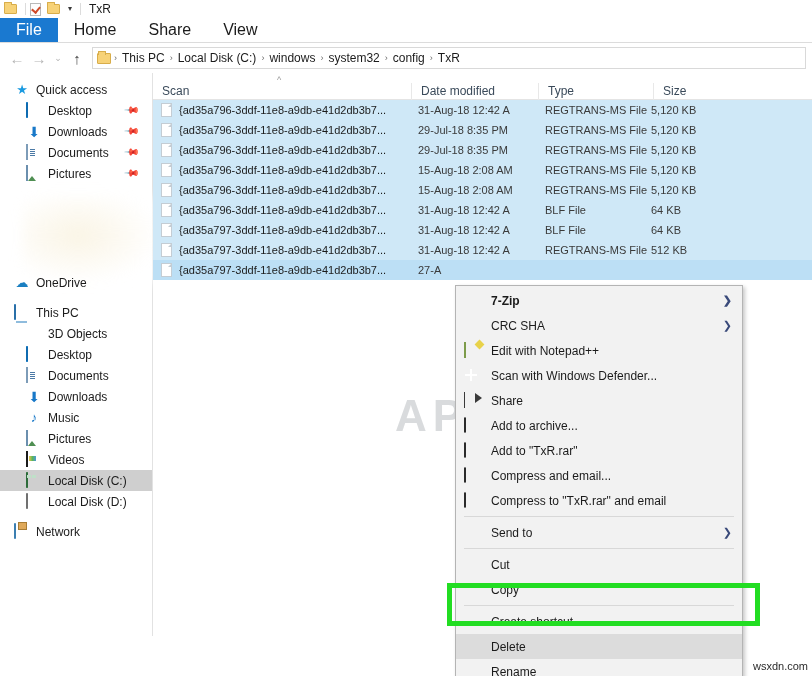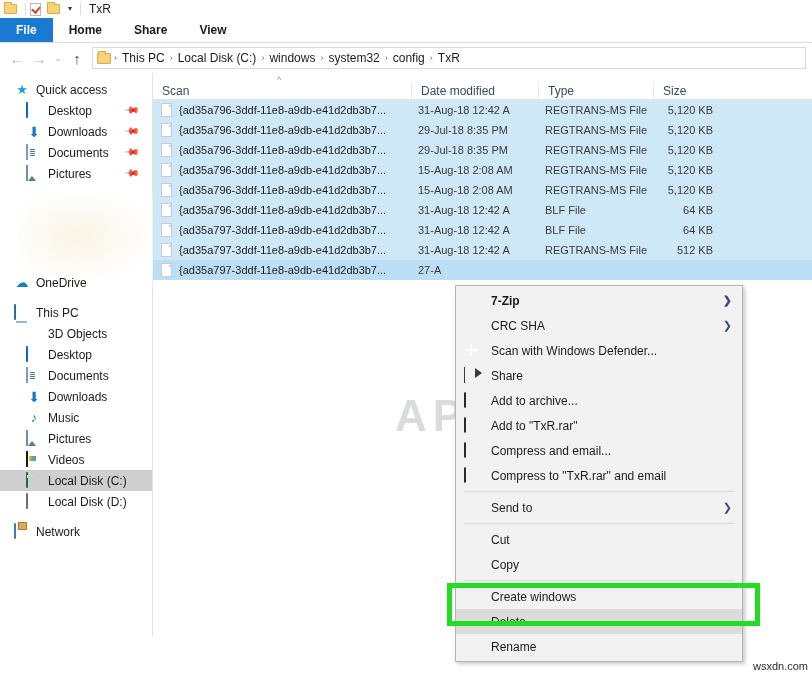--- a/index.html
+++ b/index.html
@@ -42,21 +42,21 @@
   }
   .win-title { font-size:12px; color:#1b1b1b; margin-left:4px; }
 
   
   .ribbon {
     height:25px; display:flex; align-items:stretch;
     border-bottom:1px solid #dcdcdc; background:#ffffff;
   }
   .tab {
     display:flex; align-items:center; justify-content:center;
-    padding:0 16px; font-size:12px; color:#1b1b1b; cursor:default;font-weight:bold;
+    padding:0 16px; font-size:16px; color:#1b1b1b; cursor:default;
   }
   .tab.file { background:#1a79d0; color:#ffffff; min-width:52px; }
 
   
   .addrbar { height:30px; display:flex; align-items:center; padding:0 6px; background:#fff;}
   .navbtn {
     width:22px; text-align:center; font-size:15px; color:#b4b4b4; user-select:none;
   }
   .navbtn.active { color:#4a4a4a; }
   .navbtn.small { font-size:9px; width:16px; }
@@ -152,21 +152,21 @@
     width:11px; height:14px; margin:0 7px 0 8px; flex:none;
     background:#ffffff; border:1px solid #c4cdd4; position:relative;
   }
   .fico::after{
     content:""; position:absolute; right:-1px; top:-1px;
     border-left:4px solid transparent; border-bottom:4px solid #c4cdd4;
   }
   .c-name { width:230px; white-space:nowrap; overflow:hidden; color:#1b1b1b;}
   .c-date { width:127px; padding-left:9px; }
   .c-type { width:115px; padding-left:9px; }
-  .c-size { width:72px; text-align:right; padding-right:10px; }
+  .c-size { width:72px; padding-right:10px; }
 
   
   .watermark{
     position:absolute; left:242px; top:318px; width:250px; height:66px;
     pointer-events:none; user-select:none;
   }
   .wm-text{
     font-size:44px; font-weight:bold; letter-spacing:6px;
     color:rgba(170,176,180,0.45); font-family:"Liberation Sans", sans-serif;
   }
@@ -450,20 +450,24 @@
   <div class="mi bold mi-noico">
     <span class="mi-lbl">7-Zip</span>
     <span class="mi-arrow">❯</span>
   </div>
 
   <div class="mi mi-noico">
     <span class="mi-lbl">CRC SHA</span>
     <span class="mi-arrow">❯</span>
   </div>
 
+  <div class="mi">
+    <span class="mi-ico"><span class="ic-npp"></span></span>
+    <span class="mi-lbl">Edit with Notepad++</span>
+  </div>
 
   <div class="mi">
     <span class="mi-ico"><span class="ic-def"></span></span>
     <span class="mi-lbl">Scan with Windows Defender...</span>
   </div>
 
   <div class="mi">
     <span class="mi-ico"><span class="ic-share"></span></span>
     <span class="mi-lbl">Share</span>
   </div>
@@ -500,21 +504,21 @@
   <div class="mi mi-noico">
     <span class="mi-lbl">Cut</span>
   </div>
   <div class="mi mi-noico">
     <span class="mi-lbl">Copy</span>
   </div>
 
   <div class="msep"></div>
 
   <div class="mi mi-noico">
-    <span class="mi-lbl">Create windows</span>
+    <span class="mi-lbl">Create shortcut</span>
   </div>
   <div class="mi mi-noico hl">
     <span class="mi-lbl">Delete</span>
   </div>
   <div class="mi mi-noico">
     <span class="mi-lbl">Rename</span>
   </div>
 
 </div>
 

